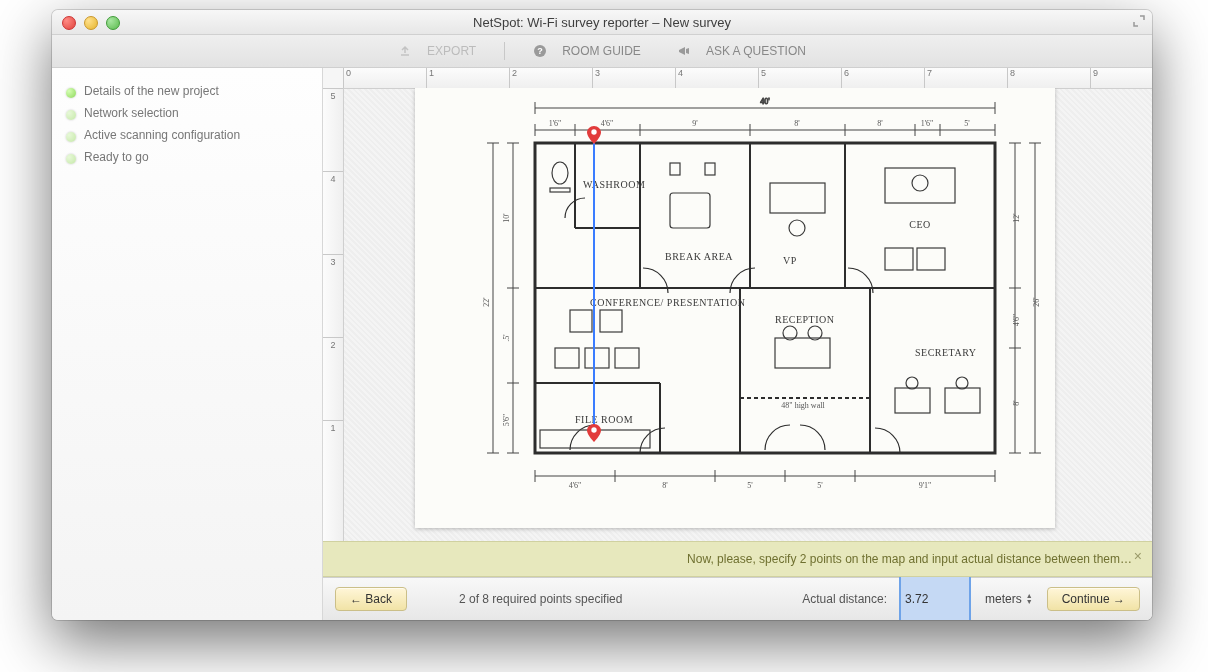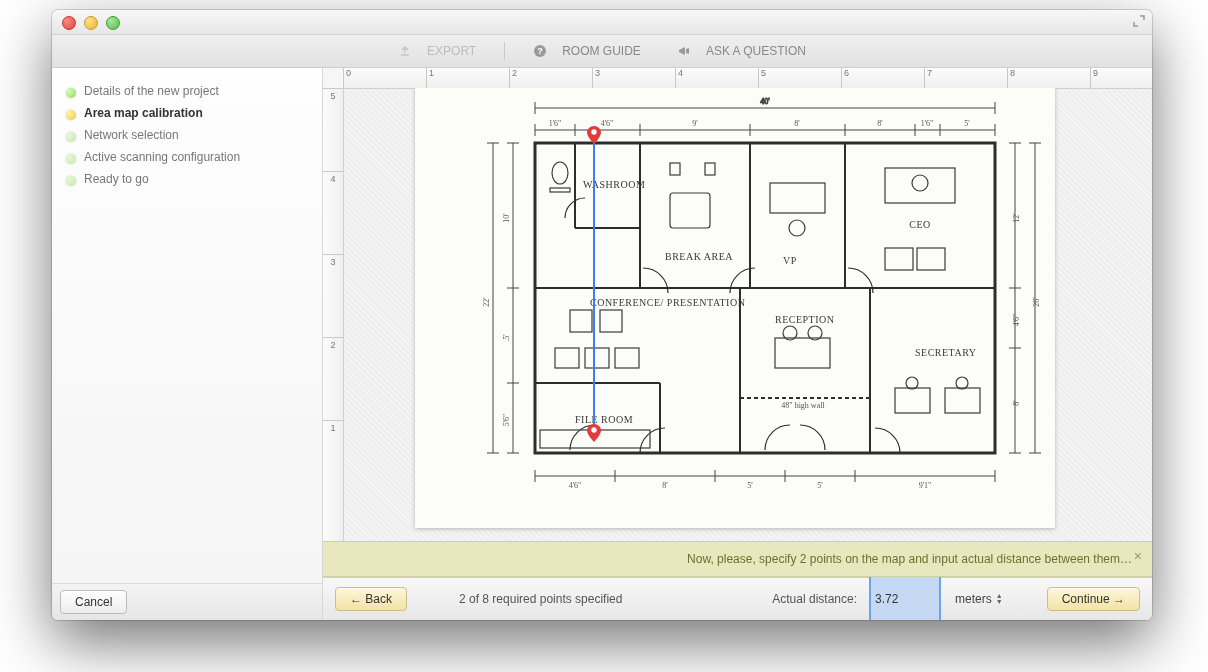--- a/index.html
+++ b/index.html
@@ -293,20 +293,21 @@
 
 <div class="shadow-outer">
   <div class="window">
 
     <div class="titlebar">
       <div class="traffic-lights">
         <div class="tl red"></div>
         <div class="tl yellow"></div>
         <div class="tl green"></div>
       </div>
+      <div class="win-title">NetSpot: Wi-Fi survey reporter – New survey</div>
       <div class="expand-corner">
         <svg viewBox="0 0 14 14">
             <path d="M2 8 L2 12 L6 12 M8 2 L12 2 L12 6" stroke="#999" stroke-width="1.5" fill="none"></path>
           </svg>
       </div>
     </div>
 
     <div class="toolbar">
       <div class="tool-item" style="color:#bcbcbc;">
         <span class="tool-icon">
@@ -337,39 +338,32 @@
     </div>
 
     <div class="body">
 
       <div class="sidebar">
         <div class="steps">
           <div class="step">
             <span class="step-dot dot-green"></span>
             <span>Details of the new project</span>
           </div>
-          <div class="step active">
-            <span class="step-dot dot-yellow"></span>
-            <span>Area map calibration</span>
-          </div>
           <div class="step">
             <span class="step-dot dot-dim"></span>
             <span>Network selection</span>
           </div>
           <div class="step">
             <span class="step-dot dot-dim"></span>
             <span>Active scanning configuration</span>
           </div>
           <div class="step">
             <span class="step-dot dot-dim"></span>
             <span>Ready to go</span>
           </div>
-        </div>
-        <div class="sidebar-footer">
-          <button class="btn">Cancel</button>
         </div>
       </div>
 
       <div class="main">
         <div class="rulers">
           <div class="ruler-corner"></div>
           <div class="ruler-h">
             <div class="tick">0</div>
             <div class="tick">1</div>
             <div class="tick">2</div>
@@ -572,18 +566,18 @@
           <div class="spacer"></div>
           <span>Actual distance:</span>
           <input class="dist-input" value="3.72" style="">
           <span class="unit-select">
             <span>meters</span>
             <span class="stepper-caret">
                 <span>▲</span>
                 <span>▼</span>
               </span>
           </span>
-          <button class="btn primary" style="margin-left:30px;">Continue →</button>
+          <button class="btn primary" style="">Continue →</button>
         </div>
       </div>
     </div>
   </div>
 </div>
 
 </body></html>

